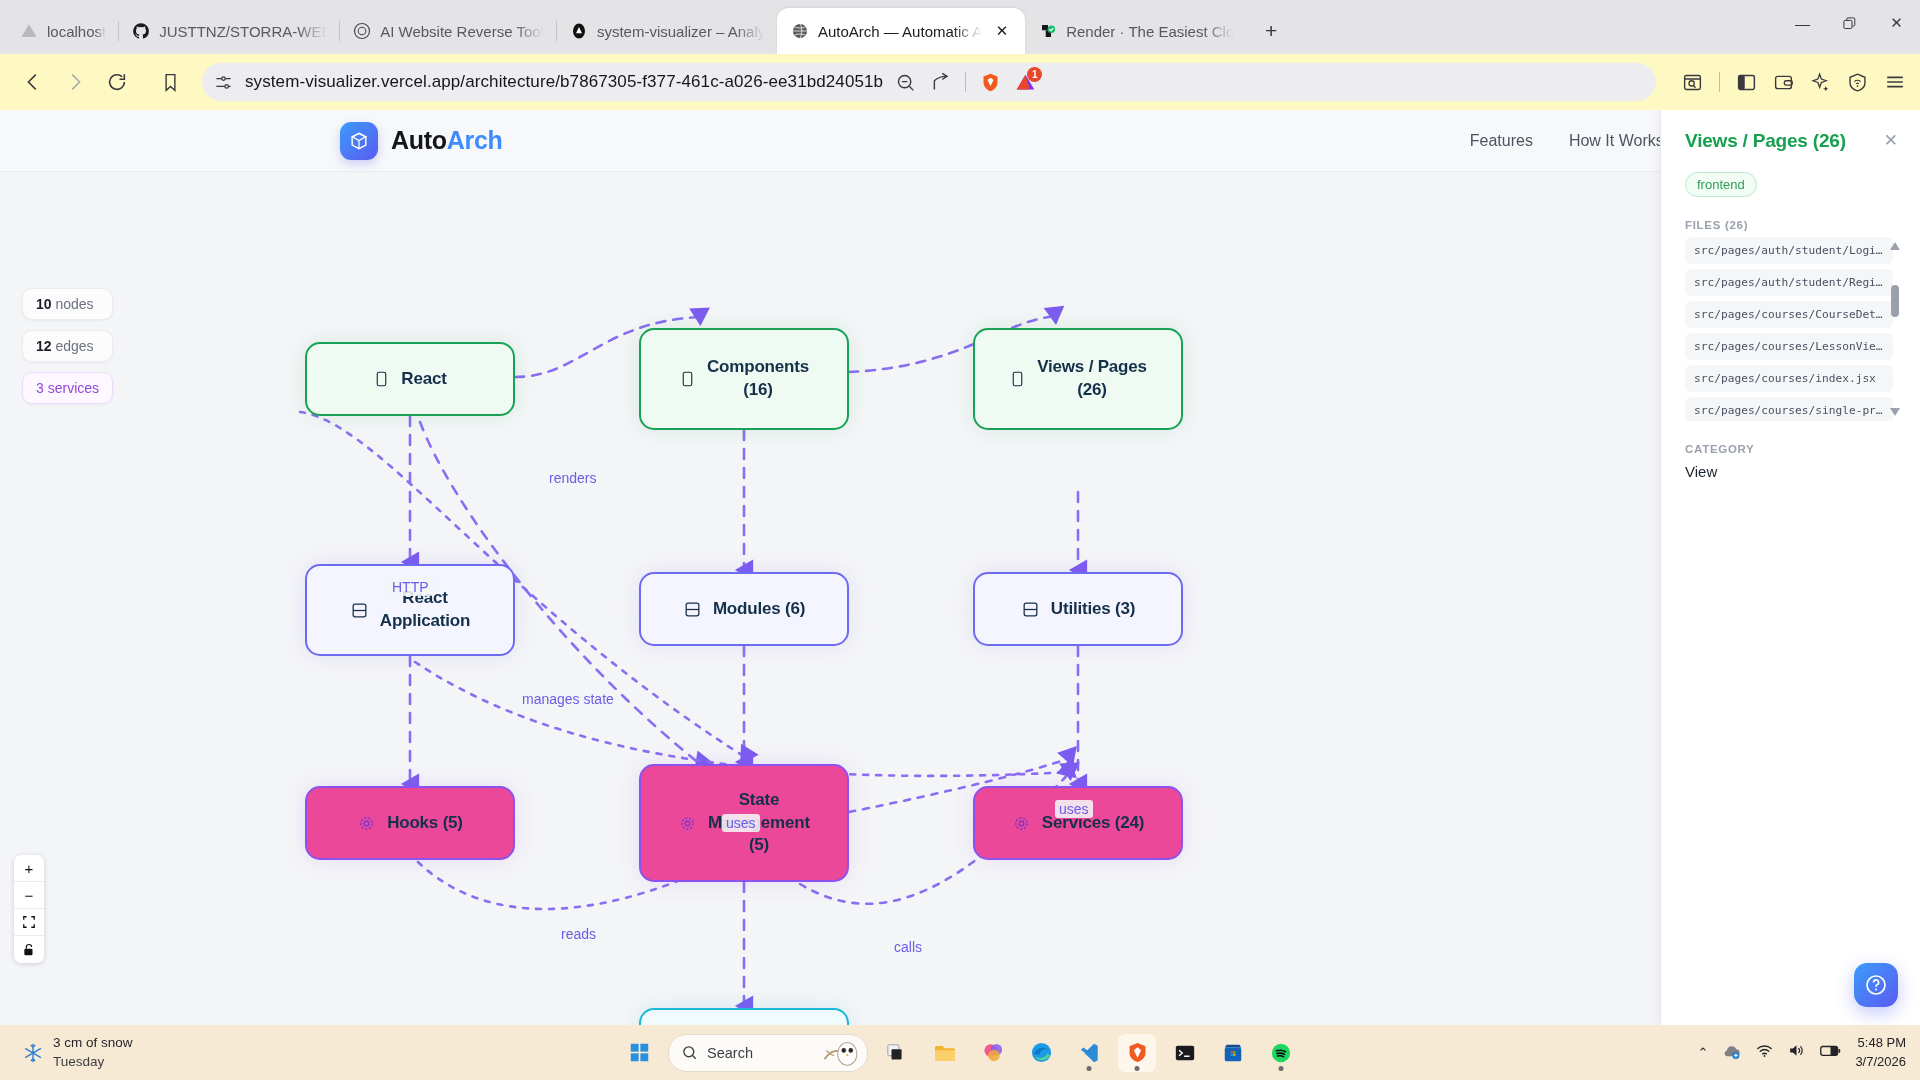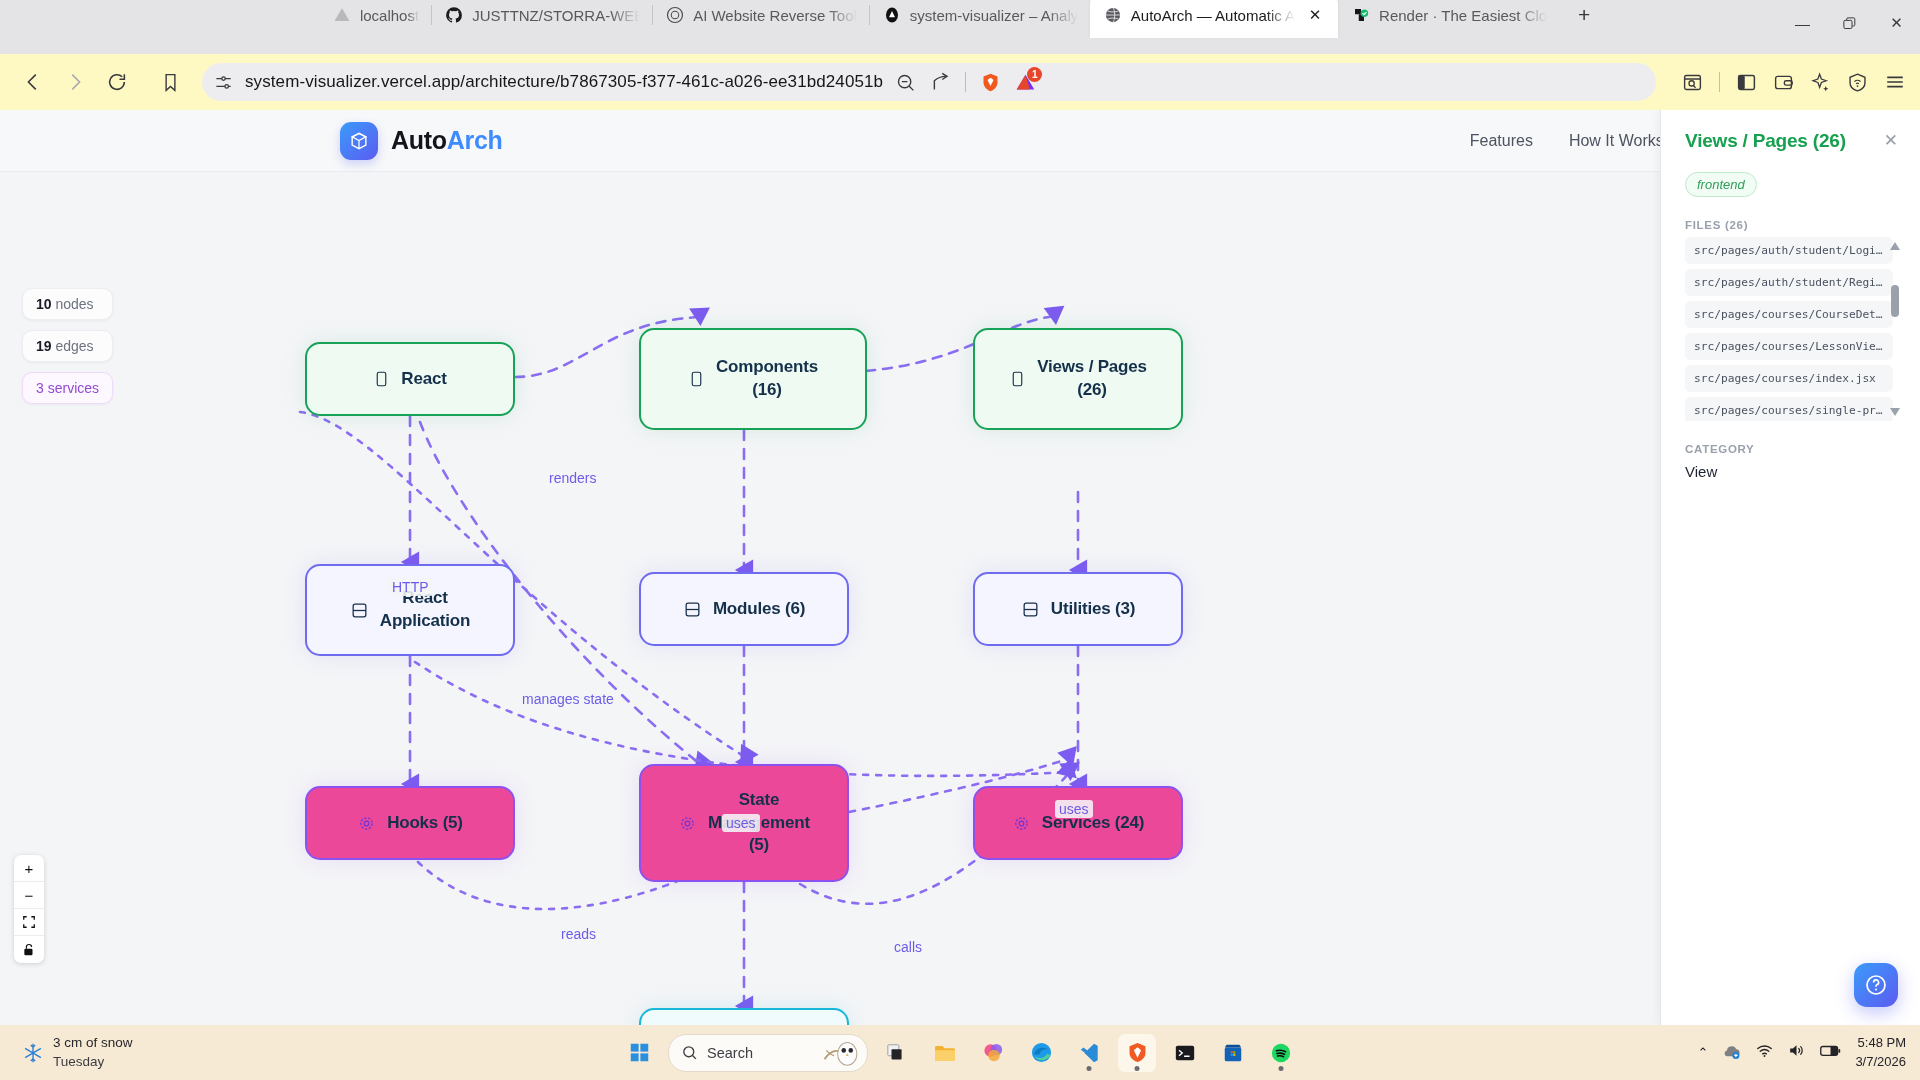--- a/index.html
+++ b/index.html
@@ -7,21 +7,21 @@
     width: 1920px; height: 1080px;
     font-family: "Liberation Sans", sans-serif;
     overflow: hidden; background: #f5f6f8;
   }
   .screen { position: relative; width: 1920px; height: 1080px; }
 
   
   .browser { position: absolute; inset: 0 0 55px 0; background: #e4e4e7; }
   .tabstrip {
     position: absolute; top: 0; left: 0; right: 0; height: 54px;
-    display: flex; align-items: flex-end; padding: 16px 6px; justify-content: center;
+    display: flex; align-items: flex-end; padding: 0 6px;
   }
   .tab {
     height: 46px; display: flex; align-items: center; gap: 9px;
     padding: 0 12px 0 14px; border-radius: 10px 10px 0 0;
     font-size: 15px; color: #58585d; white-space: nowrap;
     position: relative; flex: 0 0 auto; max-width: 230px;
   }
   .tab .tlabel { overflow: hidden; text-overflow: clip; max-width: 168px;
      -webkit-mask-image: linear-gradient(to right,#000 82%,transparent 100%);
      mask-image: linear-gradient(to right,#000 82%,transparent 100%); }
@@ -110,21 +110,21 @@
     border-bottom: 1px solid #ececed; color: #111; font-size: 15px; }
   .zoomctl div:last-child { border-bottom: none; }
 
   
   .panel { position: absolute; top: 0; right: 0; bottom: 0; width: 260px;
     background: #fff; border-left: 1px solid #e6e7eb; padding: 20px 20px 0 24px; z-index: 7;
     box-shadow: -2px 0 10px rgba(20,20,40,.05); }
   .panel-head { display: flex; align-items: flex-start; justify-content: space-between; }
   .panel-title { font-size: 19px; font-weight: 700; color: #17a04f; letter-spacing: -.2px; }
   .panel-close { color: #9aa0aa; font-size: 17px; line-height: 1; padding: 2px 2px 0 0; }
-  .tagrow { margin-top: 20px; font-style: italic; }
+  .tagrow { margin-top: 20px; }
   .tag { display: inline-block; background: #f1fcf4; border: 1px solid #bfe9cd;
     color: #2f9e57; font-size: 13px; padding: 4px 11px; border-radius: 13px; }
   .sect-label { margin-top: 22px; font-size: 11.5px; font-weight: 700; color: #9aa1ac;
     letter-spacing: .7px; }
   .filelist { margin-top: 6px; position: relative; height: 184px; overflow: hidden; }
   .fileitem { background: #f5f6f8; border-radius: 6px; padding: 7px 9px; margin-bottom: 5px;
     font-family: "DejaVu Sans Mono", monospace; font-size: 11.2px; color: #4a5160;
     white-space: nowrap; overflow: hidden; text-overflow: ellipsis; width: 208px; }
   .fl-scroll { position: absolute; right: 0; top: 0; bottom: 0; width: 10px; }
   .fl-arrow { position:absolute; left:0; width:0;height:0; border-left:5px solid transparent;
@@ -351,21 +351,21 @@
       <div class="nav">
         <a href="#">Features</a>
         <a href="#">How It Works</a>
         <a href="#">FAQ</a>
         <span class="cta">Get Started</span>
       </div>
     </div>
 
     <div class="badges">
       <div class="pill"><b>10</b> <span>nodes</span></div>
-      <div class="pill"><b>19</b> <span>edges</span></div>
+      <div class="pill"><b>12</b> <span>edges</span></div>
       <div class="pill svc"><span>3</span> <span>services</span></div>
     </div>
 
     <div class="canvas">
 
       <svg class="edges" viewBox="0 0 1660 853" preserveAspectRatio="none">
         <defs>
           <marker id="ah" markerWidth="9" markerHeight="9" refX="4.5" refY="4.5" orient="auto">
             <path d="M0.5 1 L8.5 1 L4.5 8 Z" fill="#7c5cf0"></path>
           </marker>
@@ -391,21 +391,21 @@
 
       <div class="node n-green" style="left:305px;top:170px;width:210px;height:74px;">
         <span class="nico">
             <svg width="17" height="20" viewBox="0 0 24 24">
               <rect x="6" y="2.5" width="12" height="19" rx="2.5" fill="none" stroke="#17304a" stroke-width="1.6"></rect>
             </svg>
           </span>
         <span class="nlabel">React</span>
       </div>
 
-      <div class="node n-green" style="left:639px;top:156px;width:228px;height:102px;">
+      <div class="node n-green" style="left:639px;top:156px;width:210px;height:102px;">
         <span class="nico">
             <svg width="17" height="20" viewBox="0 0 24 24">
               <rect x="6" y="2.5" width="12" height="19" rx="2.5" fill="none" stroke="#17304a" stroke-width="1.6"></rect>
             </svg>
           </span>
         <span class="nlabel" style="white-space:pre-line">Components
 (16)</span>
       </div>
 
       <div class="node n-green" style="left:973px;top:156px;width:210px;height:102px;">

